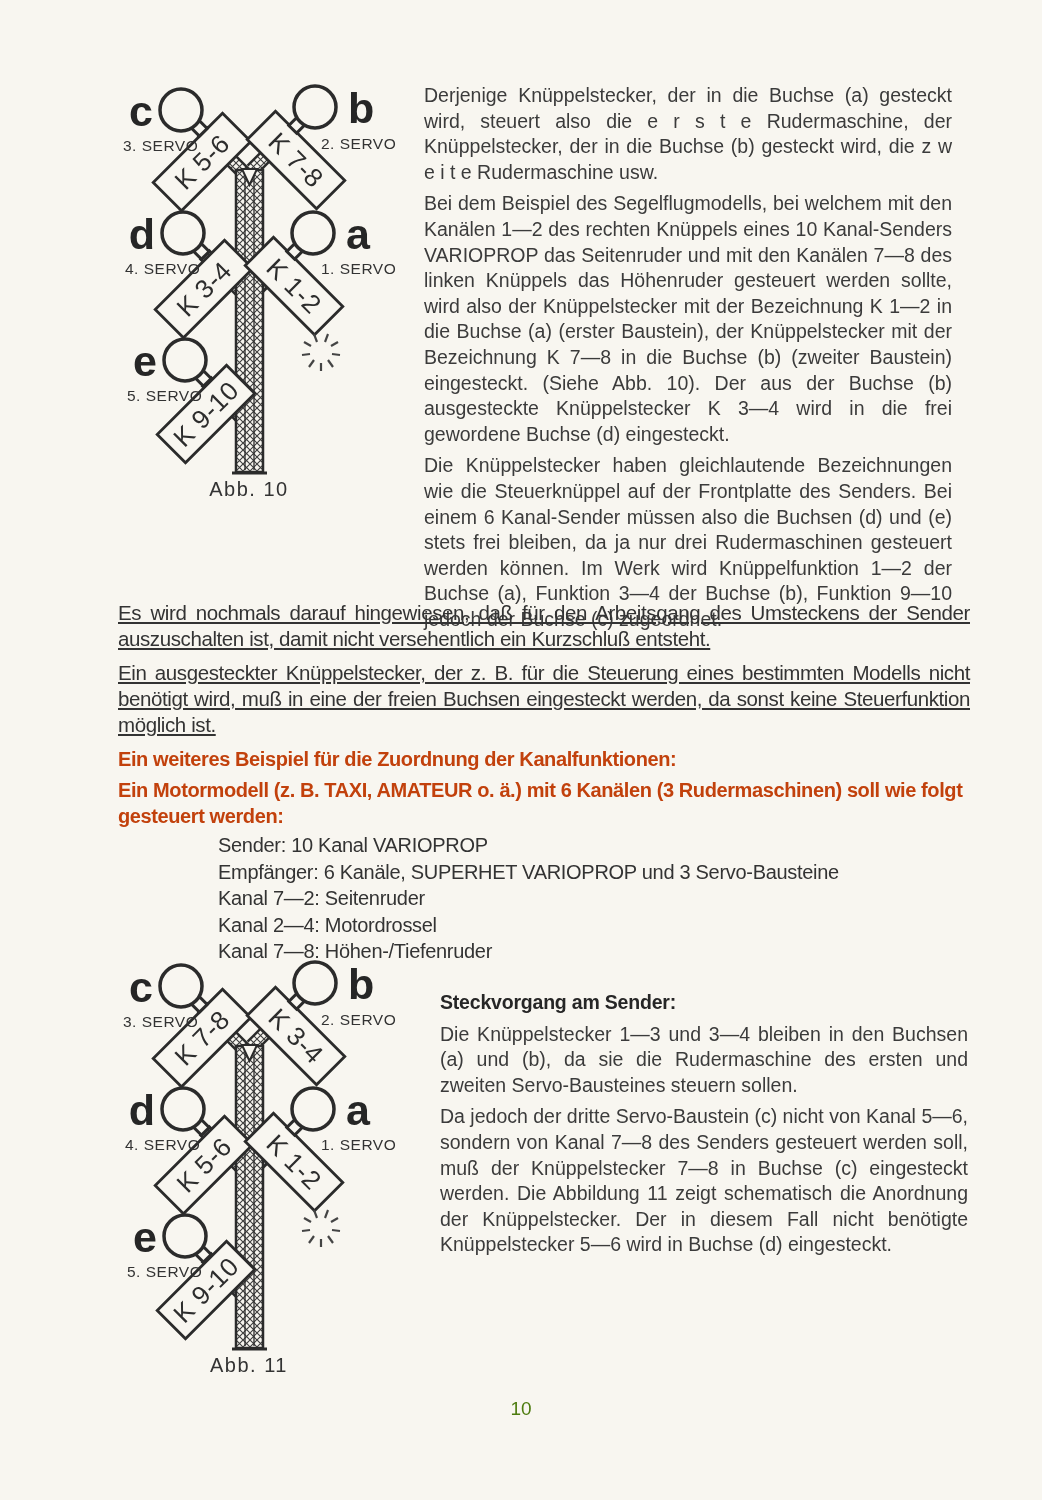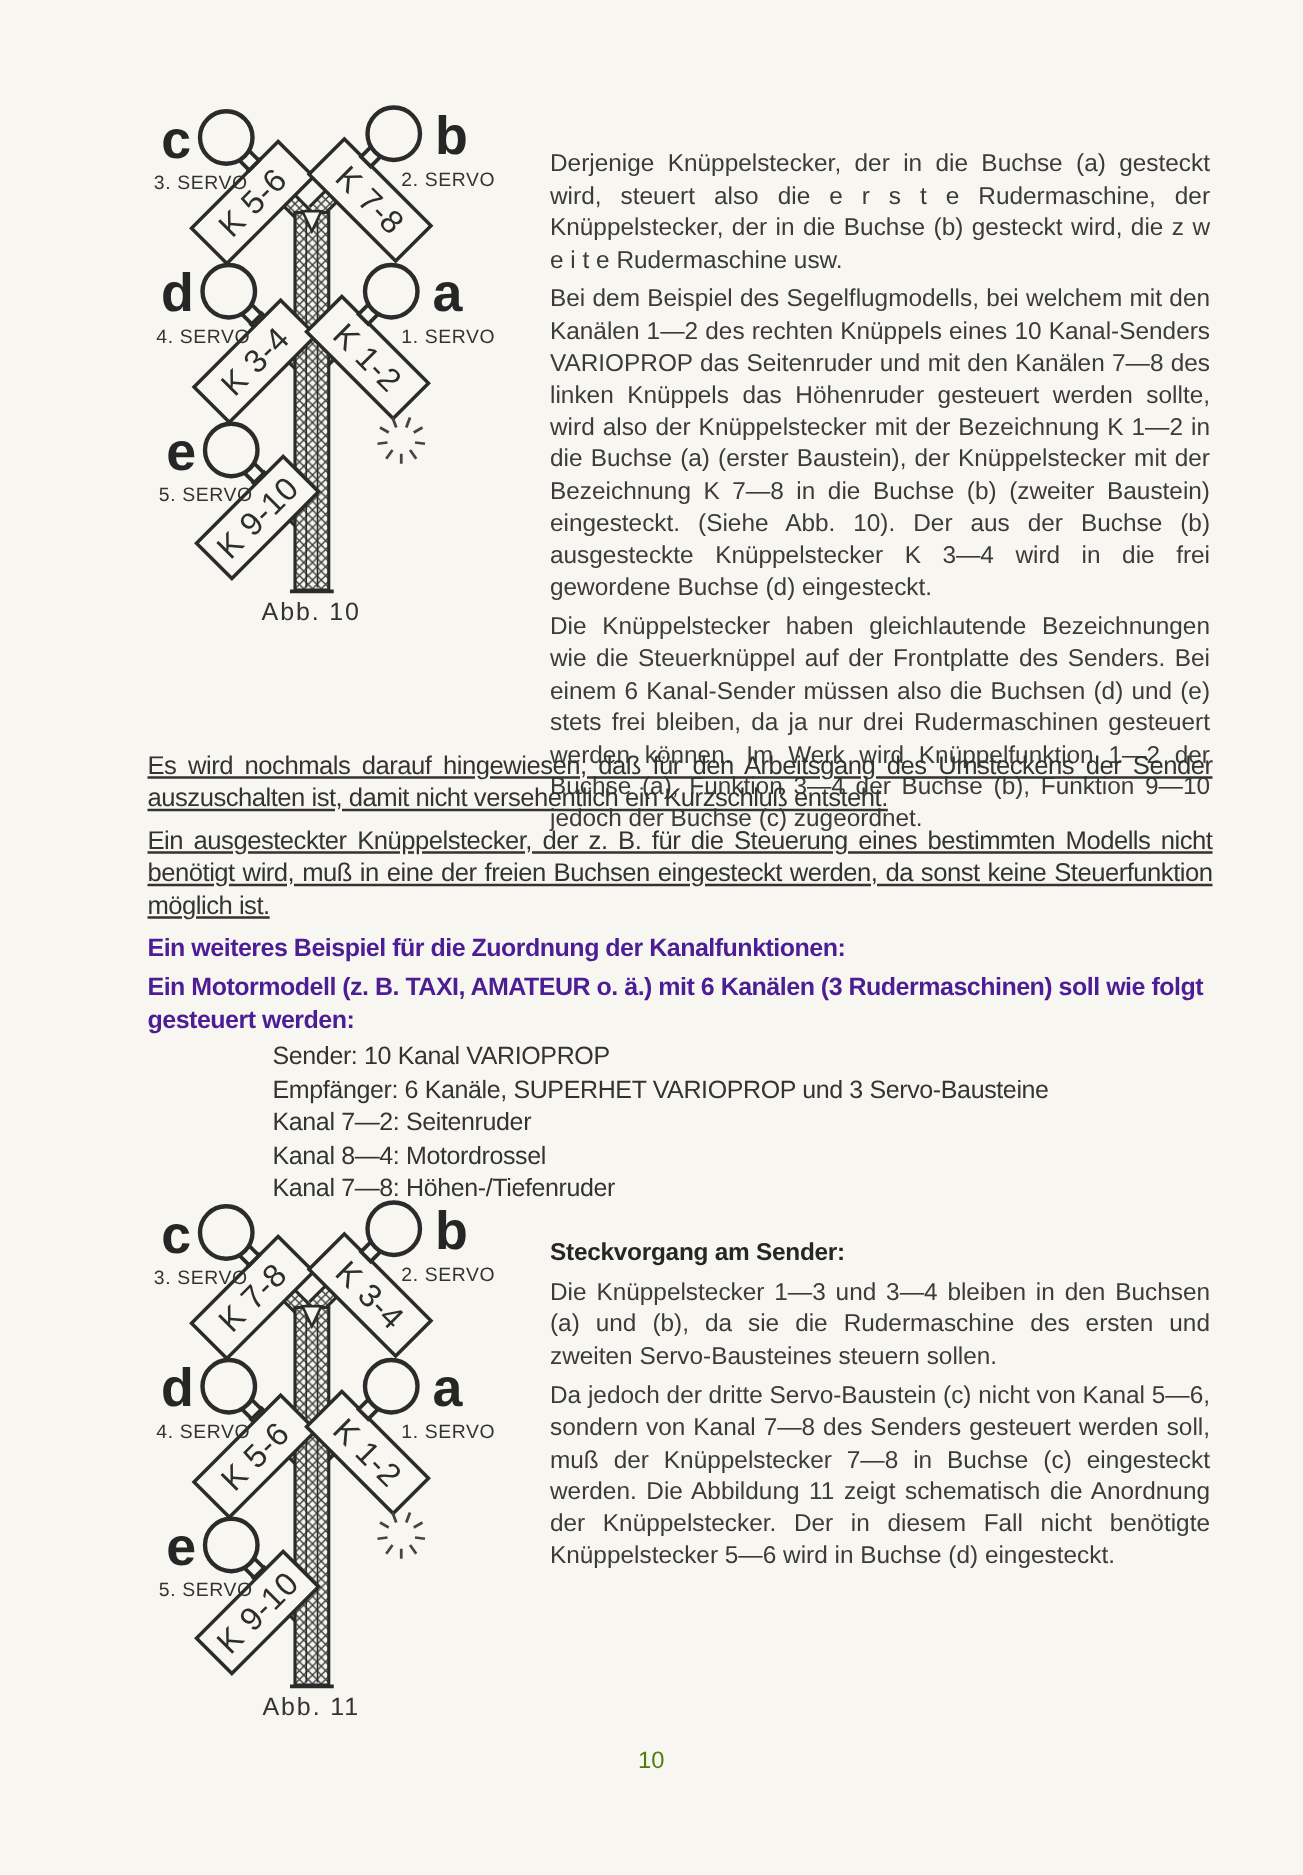--- a/index.html
+++ b/index.html
@@ -31,21 +31,21 @@
     color:#333;
     text-decoration:underline;
   }
   .wide p{margin:0 0 8px 0;}
   .heads{
     width:862px;
     font-size:20px;
     line-height:26.5px;
     font-weight:bold;
     letter-spacing:-0.4px;
-    color:#4c1d95;
+    color:#c2410c;
   }
   .heads p{margin:0 0 4px 0;}
   .speclist{
     font-size:20px;
     line-height:26.6px;
     letter-spacing:-0.3px;
     color:#333;
   }
   .bold-head{font-weight:bold;color:#262626;margin:0 0 4px 0;}
   .pagenum{
@@ -148,41 +148,41 @@
 
     <text class="servo-lbl" x="20" y="79">3. SERVO</text>
     <text class="servo-lbl" x="218" y="77">2. SERVO</text>
     <text class="servo-lbl" x="22" y="202">4. SERVO</text>
     <text class="servo-lbl" x="218" y="202">1. SERVO</text>
     <text class="servo-lbl" x="24" y="329">5. SERVO</text>
 
     <text class="fig-caption" x="146" y="424" text-anchor="middle">Abb. 10</text>
   </svg>
 
-  <div class="abs col" style="left:440px;top:83px;margin-top:36px;">
+  <div class="abs col" style="left:424px;top:83px;">
     <p>Derjenige Knüppelstecker, der in die Buchse (a) gesteckt wird, steuert also die e r s t e Rudermaschine, der Knüppelstecker, der in die Buchse (b) gesteckt wird, die z w e i t e Rudermaschine usw.</p>
     <p>Bei dem Beispiel des Segelflugmodells, bei welchem mit den Kanälen 1—2 des rechten Knüppels eines 10 Kanal-Senders VARIOPROP das Seitenruder und mit den Kanälen 7—8 des linken Knüppels das Höhenruder gesteuert werden sollte, wird also der Knüppelstecker mit der Bezeichnung K 1—2 in die Buchse (a) (erster Baustein), der Knüppelstecker mit der Bezeichnung K 7—8 in die Buchse (b) (zweiter Baustein) eingesteckt. (Siehe Abb. 10). Der aus der Buchse (b) ausgesteckte Knüppelstecker K 3—4 wird in die frei gewordene Buchse (d) eingesteckt.</p>
     <p>Die Knüppelstecker haben gleichlautende Bezeichnungen wie die Steuerknüppel auf der Frontplatte des Senders. Bei einem 6 Kanal-Sender müssen also die Buchsen (d) und (e) stets frei bleiben, da ja nur drei Rudermaschinen gesteuert werden können. Im Werk wird Knüppelfunktion 1—2 der Buchse (a), Funktion 3—4 der Buchse (b), Funktion 9—10 jedoch der Buchse (c) zugeordnet.</p>
   </div>
 
   <div class="abs wide" style="left:118px;top:600px;">
     <p>Es wird nochmals darauf hingewiesen, daß für den Arbeitsgang des Umsteckens der Sender auszuschalten ist, damit nicht versehentlich ein Kurzschluß entsteht.</p>
     <p>Ein ausgesteckter Knüppelstecker, der z. B. für die Steuerung eines bestimmten Modells nicht benötigt wird, muß in eine der freien Buchsen eingesteckt werden, da sonst keine Steuerfunktion möglich ist.</p>
   </div>
 
   <div class="abs heads" style="left:118px;top:746px;">
     <p>Ein weiteres Beispiel für die Zuordnung der Kanalfunktionen:</p>
     <p>Ein Motormodell (z. B. TAXI, AMATEUR o. ä.) mit 6 Kanälen (3 Rudermaschinen) soll wie folgt gesteuert werden:</p>
   </div>
 
   <div class="abs speclist" style="left:218px;top:832px;">
     <div>Sender: 10 Kanal VARIOPROP</div>
     <div>Empfänger: 6 Kanäle, SUPERHET VARIOPROP und 3 Servo-Bausteine</div>
     <div>Kanal 7—2: Seitenruder</div>
-    <div>Kanal 8—4: Motordrossel</div>
+    <div>Kanal 2—4: Motordrossel</div>
     <div>Kanal 7—8: Höhen-/Tiefenruder</div>
   </div>
 
   <svg class="abs" style="left:103px;top:948px;" width="345" height="445" viewBox="0 0 345 445">
     <defs>
       <pattern id="hatchB" width="7" height="7" patternUnits="userSpaceOnUse">
         <rect width="7" height="7" fill="#f6f4ee"></rect>
         <path d="M0 0 L7 7 M7 0 L0 7" stroke="#3c3c3c" stroke-width="1.1"></path>
       </pattern>
     </defs>

